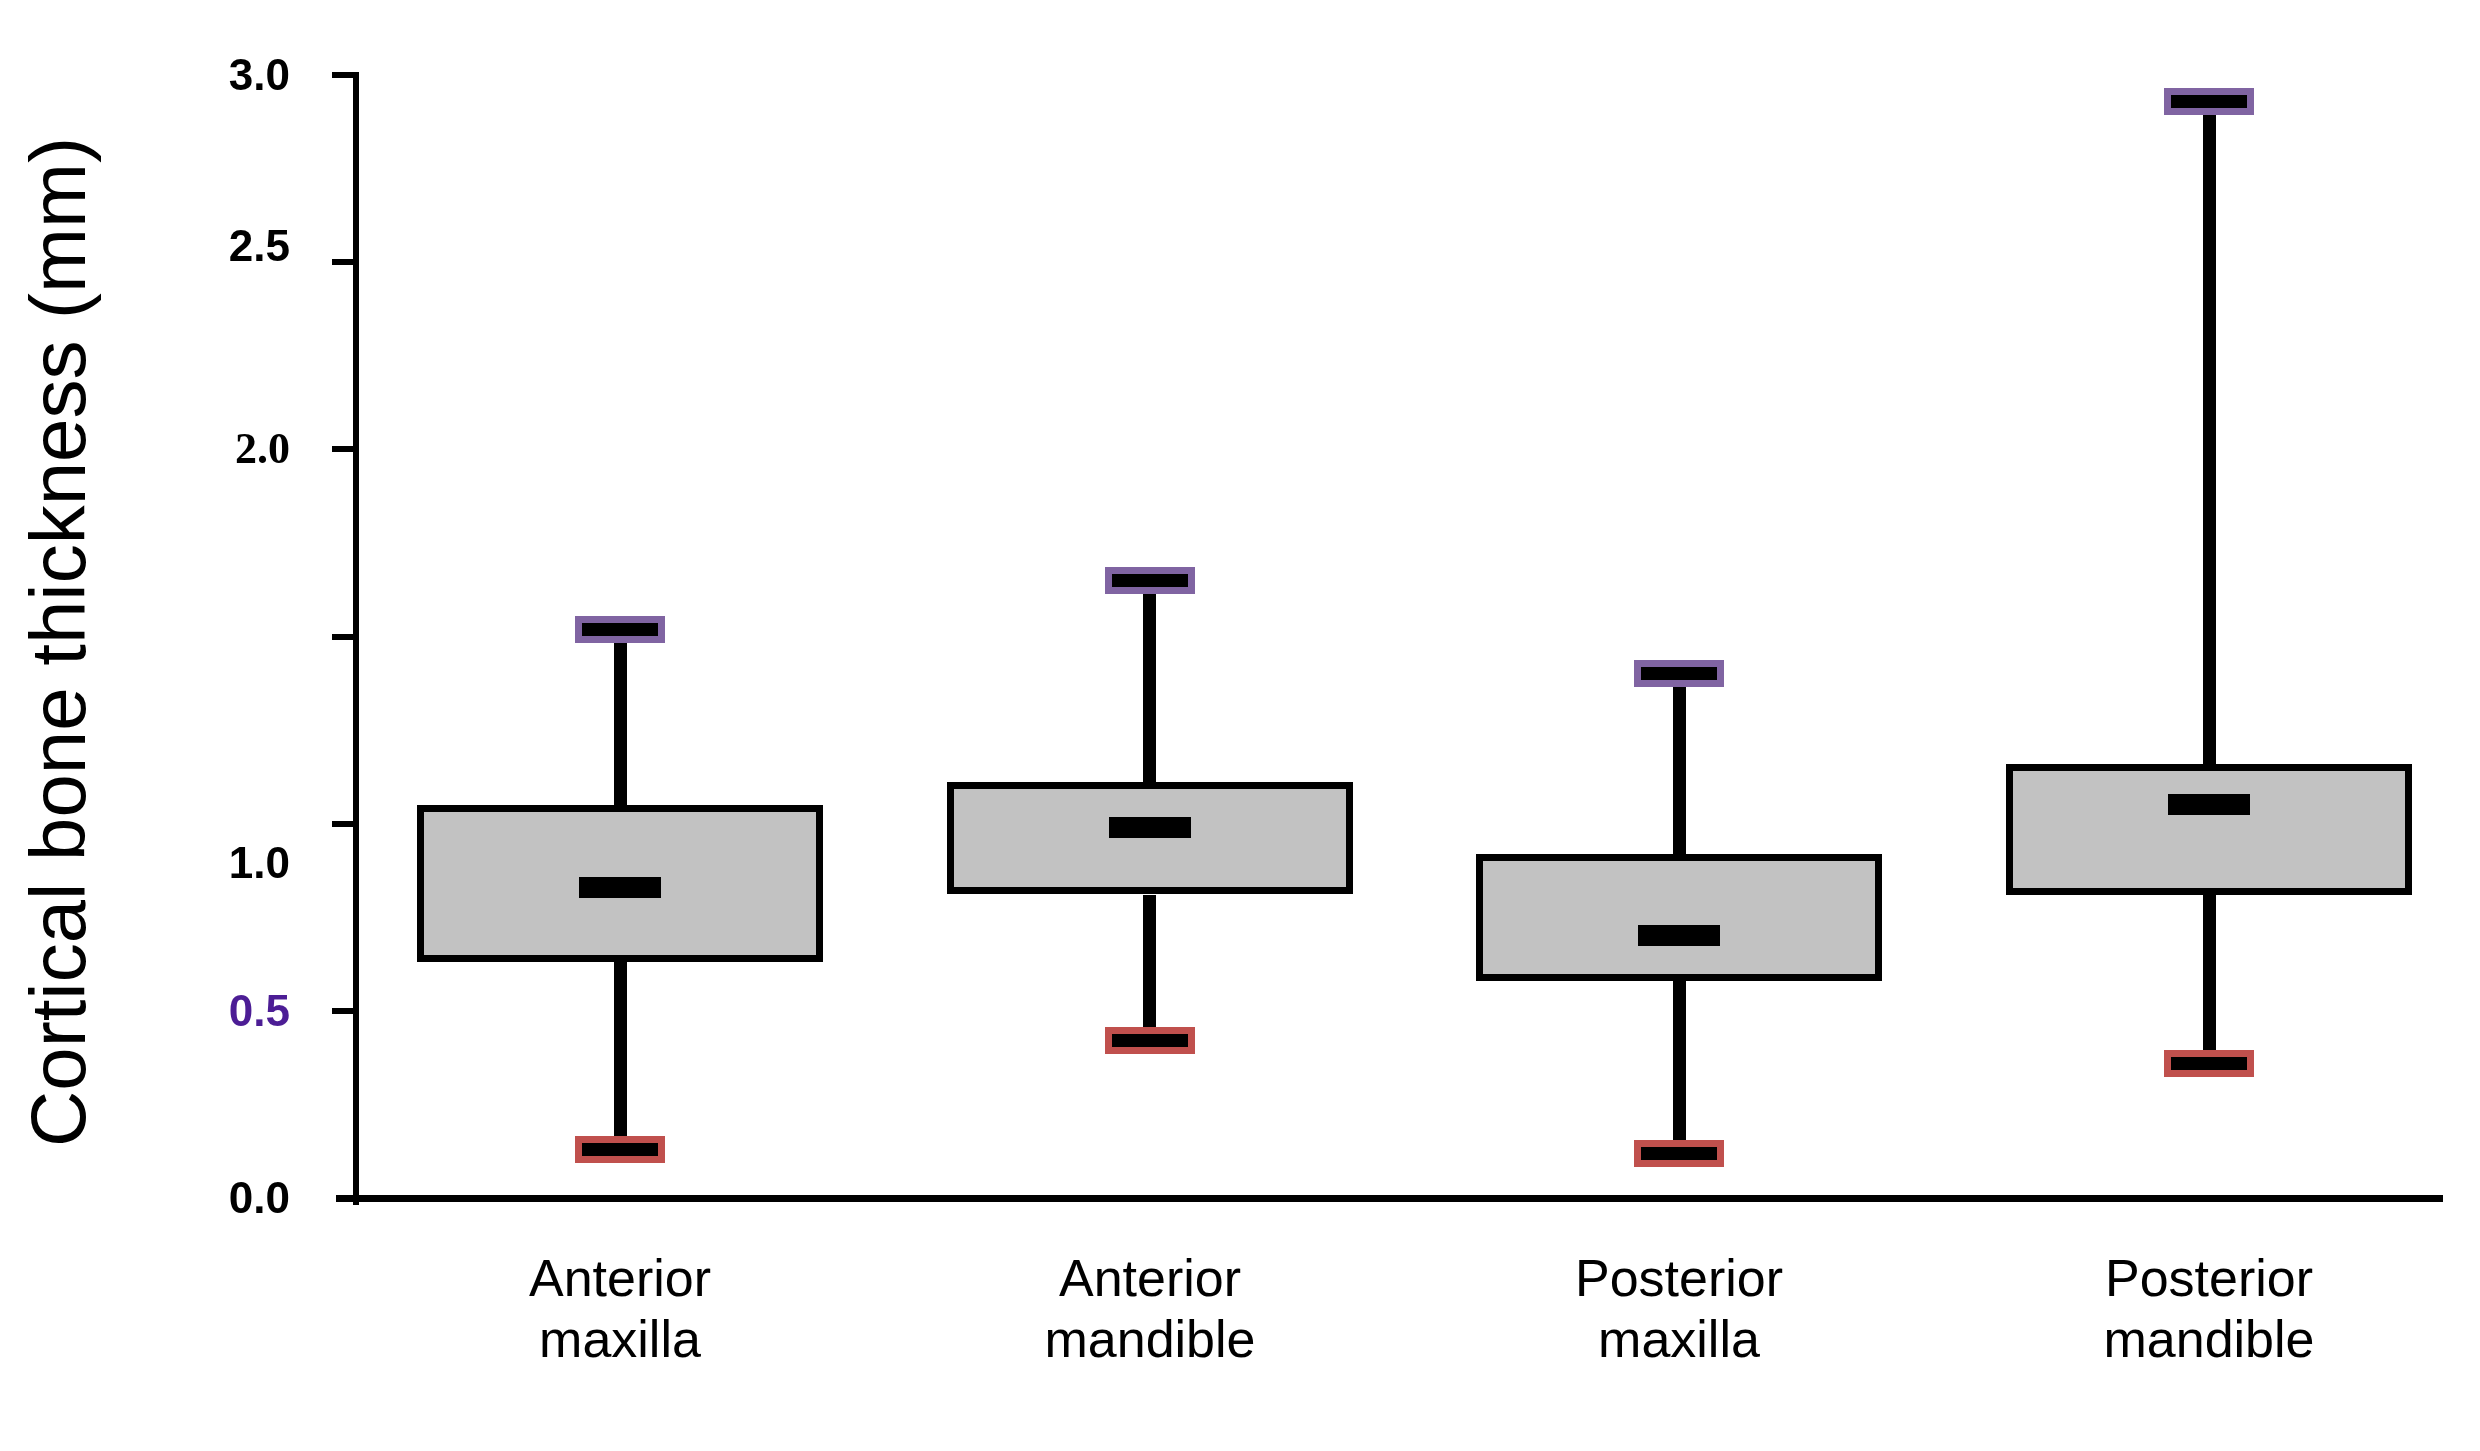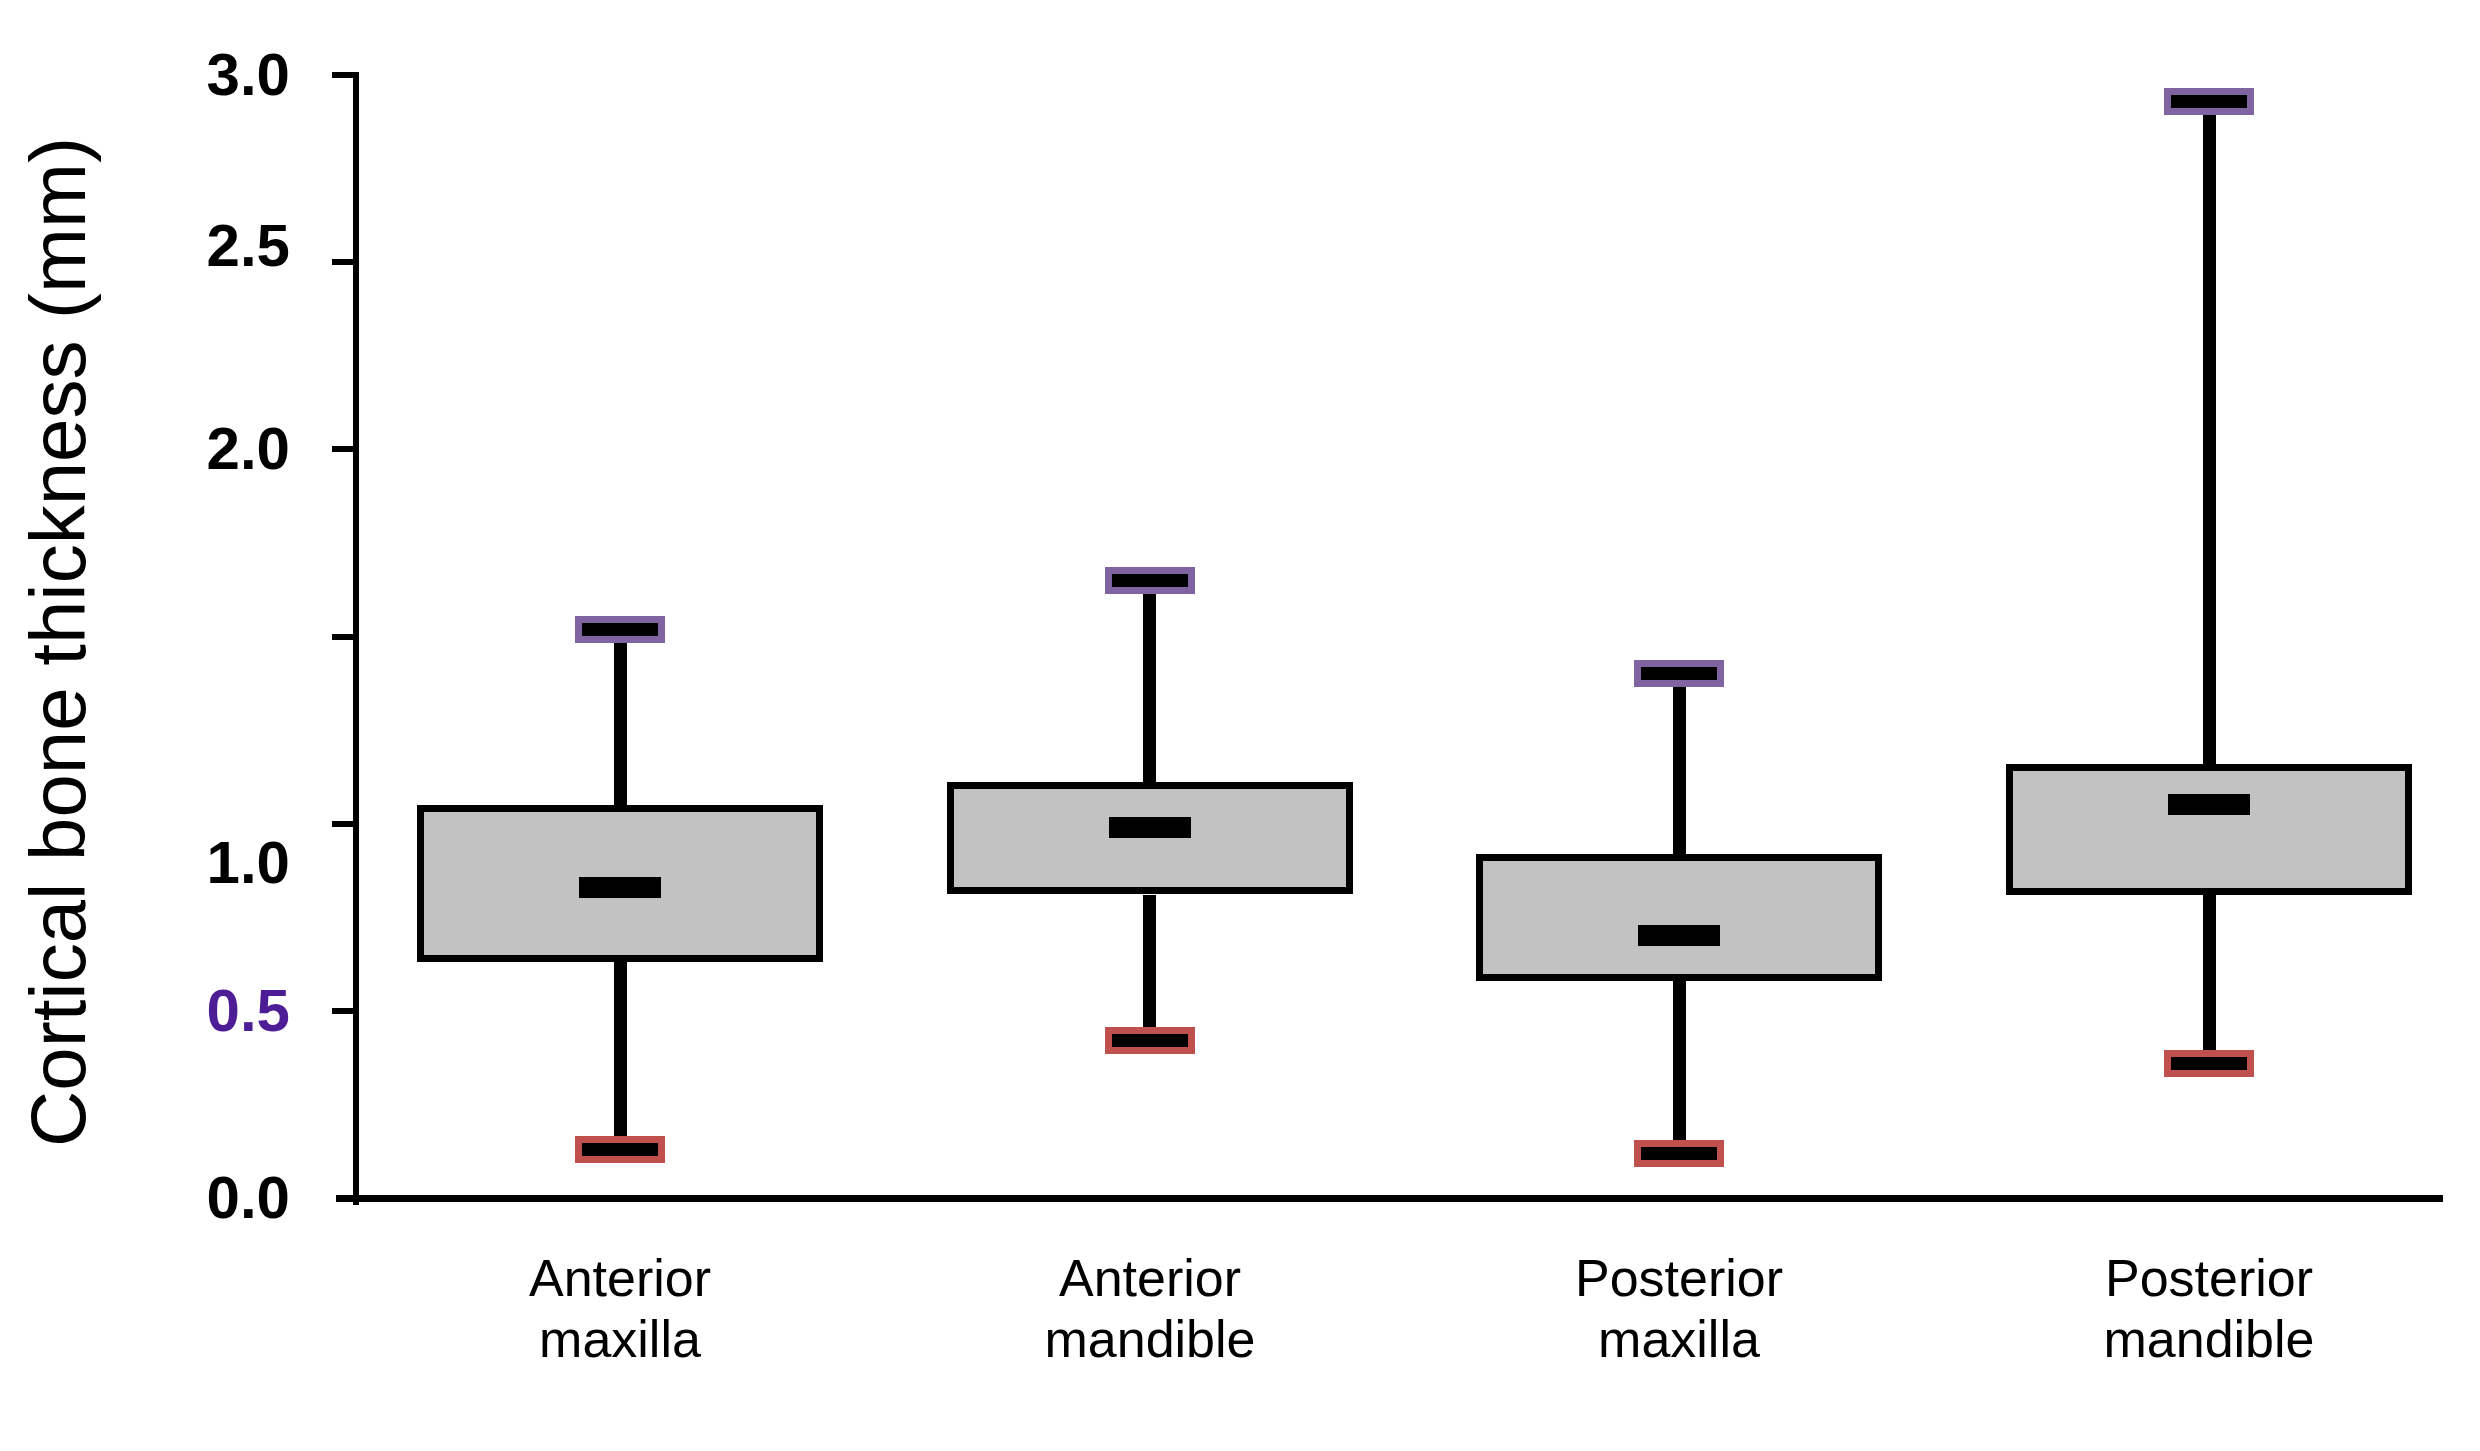--- a/index.html
+++ b/index.html
@@ -24,21 +24,21 @@
     font-size: 78px;
     font-weight: 400;
     color: #000000;
     white-space: nowrap;
   }
   .abs { position: absolute; }
   .tick-label {
     position: absolute;
     width: 200px;
     text-align: right;
-    font-size: 60px;
+    font-size: 44px;
     font-weight: 700;
     color: #000000;
     line-height: 80px;
     height: 80px;
   }
   .cat-label {
     position: absolute;
     width: 560px;
     text-align: center;
     font-size: 52px;
@@ -55,21 +55,21 @@
   <div id="plot" class="abs" style="left:0; top:0; width:2480px; height:1451px;">
       <div class="abs" style="left: 353px; top: 72px; width: 6px; height: 1133px; background: rgb(0, 0, 0);"></div>
       <div class="abs" style="left: 336px; top: 1195px; width: 2107px; height: 7px; background: rgb(0, 0, 0);"></div>
       <div class="tick-label" style="left: 90px; top: 1158px; color: rgb(0, 0, 0); position: absolute;">0.0</div>
       <div class="abs" style="left: 332px; top: 1008px; width: 21px; height: 6px; background: rgb(0, 0, 0);"></div>
       <div class="tick-label" style="left: 90px; top: 971px; color: #4c1d95; position: absolute;">0.5</div>
       <div class="abs" style="left: 332px; top: 821px; width: 21px; height: 6px; background: rgb(0, 0, 0);"></div>
       <div class="tick-label" style="left: 90px; top: 784px; color: rgb(0, 0, 0); position: absolute; margin-top: 39px;">1.0</div>
       <div class="abs" style="left: 332px; top: 634px; width: 21px; height: 6px; background: rgb(0, 0, 0);"></div>
       <div class="abs" style="left: 332px; top: 446px; width: 21px; height: 6px; background: rgb(0, 0, 0);"></div>
-      <div class="tick-label" style="left: 90px; top: 409px; color: rgb(0, 0, 0); position: absolute;">2.0</div>
+      <div class="tick-label" style="left: 90px; top: 409px; color: rgb(0, 0, 0); position: absolute; font-family: Liberation Serif, serif;">2.0</div>
       <div class="abs" style="left: 332px; top: 259px; width: 21px; height: 6px; background: rgb(0, 0, 0);"></div>
       <div class="tick-label" style="left: 90px; top: 206px; color: rgb(0, 0, 0); position: absolute;">2.5</div>
       <div class="abs" style="left: 332px; top: 72px; width: 21px; height: 6px; background: rgb(0, 0, 0);"></div>
       <div class="tick-label" style="left: 90px; top: 35px; color: rgb(0, 0, 0); position: absolute;">3.0</div>
       <div class="abs" style="left: 614px; top: 629px; width: 13px; height: 176px; background: rgb(0, 0, 0);"></div>
       <div class="abs" style="left: 614px; top: 962px; width: 13px; height: 187px; background: rgb(0, 0, 0);"></div>
       <div class="abs" style="left: 575px; top: 616px; width: 76px; height: 13px; background: rgb(0, 0, 0); border: 7px solid rgb(128, 100, 162);"></div>
       <div class="abs" style="left: 575px; top: 1136px; width: 76px; height: 13px; background: rgb(0, 0, 0); border: 7px solid rgb(192, 80, 77);"></div>
       <div class="abs" style="left: 417px; top: 805px; width: 406px; height: 157px; background: rgb(194, 194, 194); border: 7px solid rgb(0, 0, 0); box-sizing: border-box;"></div>
       <div class="abs" style="left: 579px; top: 877px; width: 82px; height: 21px; background: rgb(0, 0, 0);"></div>

